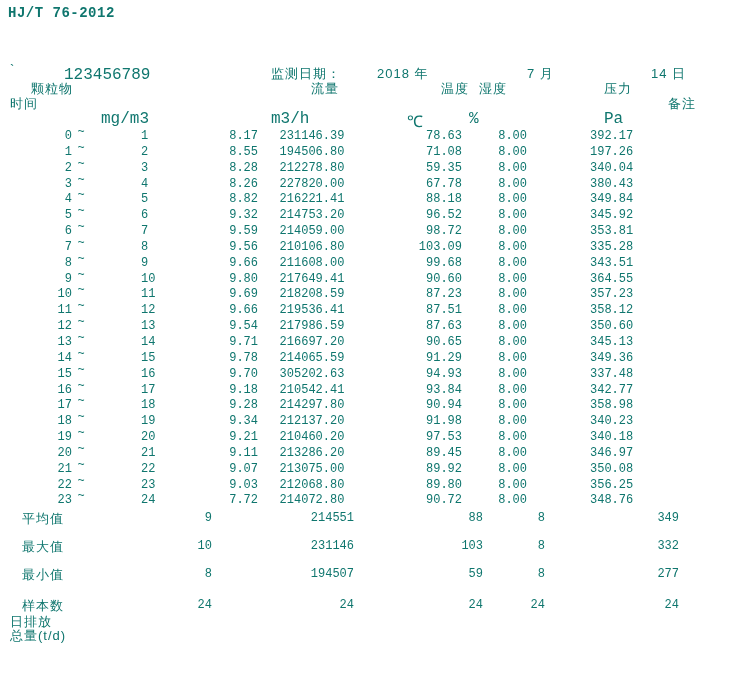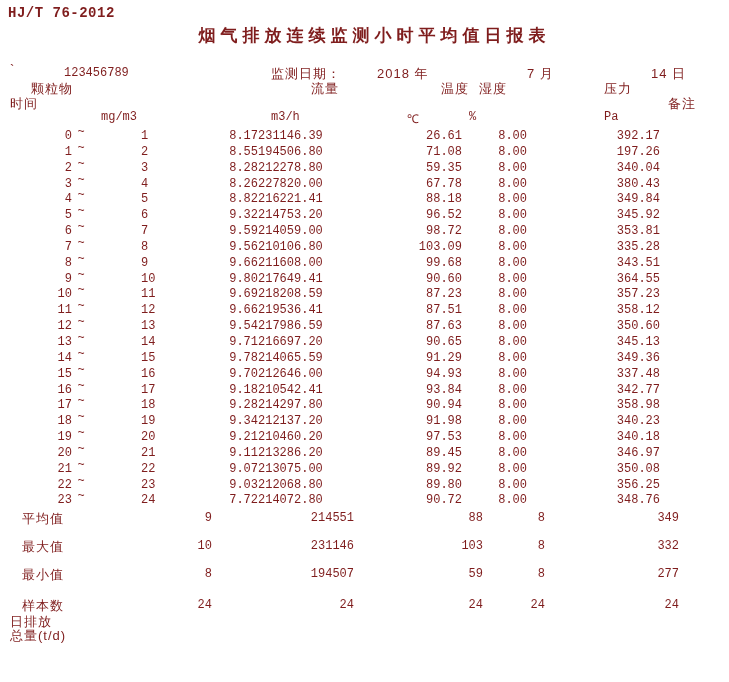--- a/index.html
+++ b/index.html
@@ -1,39 +1,39 @@
 <!DOCTYPE html>
 <html><head>
 <meta charset="utf-8">
 <style>
   html,body{margin:0;padding:0;background:#fff;}
   body{width:729px;height:682px;overflow:hidden;}
-  .page{position:relative;width:729px;height:682px;background:#ffffff;color:#7f1d1d;
+  .page{position:relative;width:729px;height:682px;background:#ffffff;color:#0f766e;
         font-family:"Liberation Sans",sans-serif;}
   .abs{position:absolute;white-space:pre;}
   .cjk{font-size:13px;letter-spacing:1px;}
-  .num{font-family:"Liberation Mono","DejaVu Sans Mono",monospace;font-size:12px;letter-spacing:0;}
+  .num{font-family:"Liberation Mono","DejaVu Sans Mono",monospace;font-size:16px;letter-spacing:0;}
   .std{left:8px;top:5px;font-family:"Liberation Mono","DejaVu Sans Mono",monospace;
        font-weight:bold;font-size:14px;letter-spacing:0.5px;}
   .title{left:20px;right:0;top:24px;text-align:center;font-weight:bold;font-size:17px;letter-spacing:5px;}
   .plant-line{left:10px;top:50px;}
   .stray{left:10px;top:62px;font-size:13px;}
   
   #data-rows{position:absolute;top:129px;left:0;width:729px;}
   .trow{position:relative;height:15.85px;}
   .cell{position:absolute;top:0;line-height:15.85px;white-space:pre;
         font-family:"Liberation Mono","DejaVu Sans Mono",monospace;font-size:12px;}
   .c-hstart{left:22px;width:50px;text-align:right;}
   .c-tilde{left:74px;width:14px;text-align:center;transform:translateY(-4px);}
   .c-hend{left:141px;width:34px;text-align:left;}
   .c-pm{left:198px;width:60px;text-align:right;}
-  .c-flow{left:258px;width:80px;text-align:left;}
+  .c-flow{left:272px;width:80px;text-align:center;}
   .c-temp{left:402px;width:60px;text-align:right;}
   .c-hum{left:467px;width:60px;text-align:right;}
-  .c-press{left:590px;width:70px;text-align:right;}
+  .c-press{left:590px;width:70px;}
   
   .srow{position:absolute;left:12px;width:726px;height:16px;}
   #summary-rows .srow:nth-child(1){top:510px;}
   #summary-rows .srow:nth-child(2){top:538px;}
   #summary-rows .srow:nth-child(3){top:566px;}
   #summary-rows .srow:nth-child(4){top:597px;}
   .slabel{position:absolute;left:10px;top:0;font-size:13px;letter-spacing:1px;white-space:pre;}
   .scell{position:absolute;top:1px;white-space:pre;text-align:right;
          font-family:"Liberation Mono","DejaVu Sans Mono",monospace;font-size:12px;}
   .s-pm{left:140px;width:60px;}
@@ -41,21 +41,20 @@
   .s-temp{left:411px;width:60px;}
   .s-hum{left:473px;width:60px;}
   .s-press{left:597px;width:70px;}
 </style>
 </head>
 <body>
 
 <div class="page">
 
   <div class="abs std">HJ/T 76-2012</div>
-  <div class="abs title">烟气排放连续监测小时平均值日报表</div>
 
   <span class="abs stray">`</span>
 
   <span class="abs num" style="left:64px;top:66px;">123456789</span>
   <span class="abs cjk" style="left:271px;top:65px;">监测日期：</span>
   <span class="abs cjk" style="left:377px;top:65px;">2018 年</span>
   <span class="abs cjk" style="left:527px;top:65px;">7 月</span>
   <span class="abs cjk" style="left:651px;top:65px;">14 日</span>
 
   <span class="abs cjk" style="left:31px;top:80px;">颗粒物</span>
@@ -73,21 +72,21 @@
   <span class="abs num" style="left:469px;top:110px;">%</span>
   <span class="abs num" style="left:604px;top:110px;">Pa</span>
 
   <div id="data-rows">
       <div class="trow">
         <span class="cell c-hstart">0</span>
         <span class="cell c-tilde">~</span>
         <span class="cell c-hend">1</span>
         <span class="cell c-pm">8.17</span>
         <span class="cell c-flow">231146.39</span>
-        <span class="cell c-temp">26.61</span>
+        <span class="cell c-temp">78.63</span>
         <span class="cell c-hum">8.00</span>
         <span class="cell c-press">392.17</span>
       </div>
       <div class="trow">
         <span class="cell c-hstart">1</span>
         <span class="cell c-tilde">~</span>
         <span class="cell c-hend">2</span>
         <span class="cell c-pm">8.55</span>
         <span class="cell c-flow">194506.80</span>
         <span class="cell c-temp">71.08</span>
@@ -222,21 +221,21 @@
         <span class="cell c-flow">214065.59</span>
         <span class="cell c-temp">91.29</span>
         <span class="cell c-hum">8.00</span>
         <span class="cell c-press">349.36</span>
       </div>
       <div class="trow">
         <span class="cell c-hstart">15</span>
         <span class="cell c-tilde">~</span>
         <span class="cell c-hend">16</span>
         <span class="cell c-pm">9.70</span>
-        <span class="cell c-flow">212646.00</span>
+        <span class="cell c-flow">305202.63</span>
         <span class="cell c-temp">94.93</span>
         <span class="cell c-hum">8.00</span>
         <span class="cell c-press">337.48</span>
       </div>
       <div class="trow">
         <span class="cell c-hstart">16</span>
         <span class="cell c-tilde">~</span>
         <span class="cell c-hend">17</span>
         <span class="cell c-pm">9.18</span>
         <span class="cell c-flow">210542.41</span>

